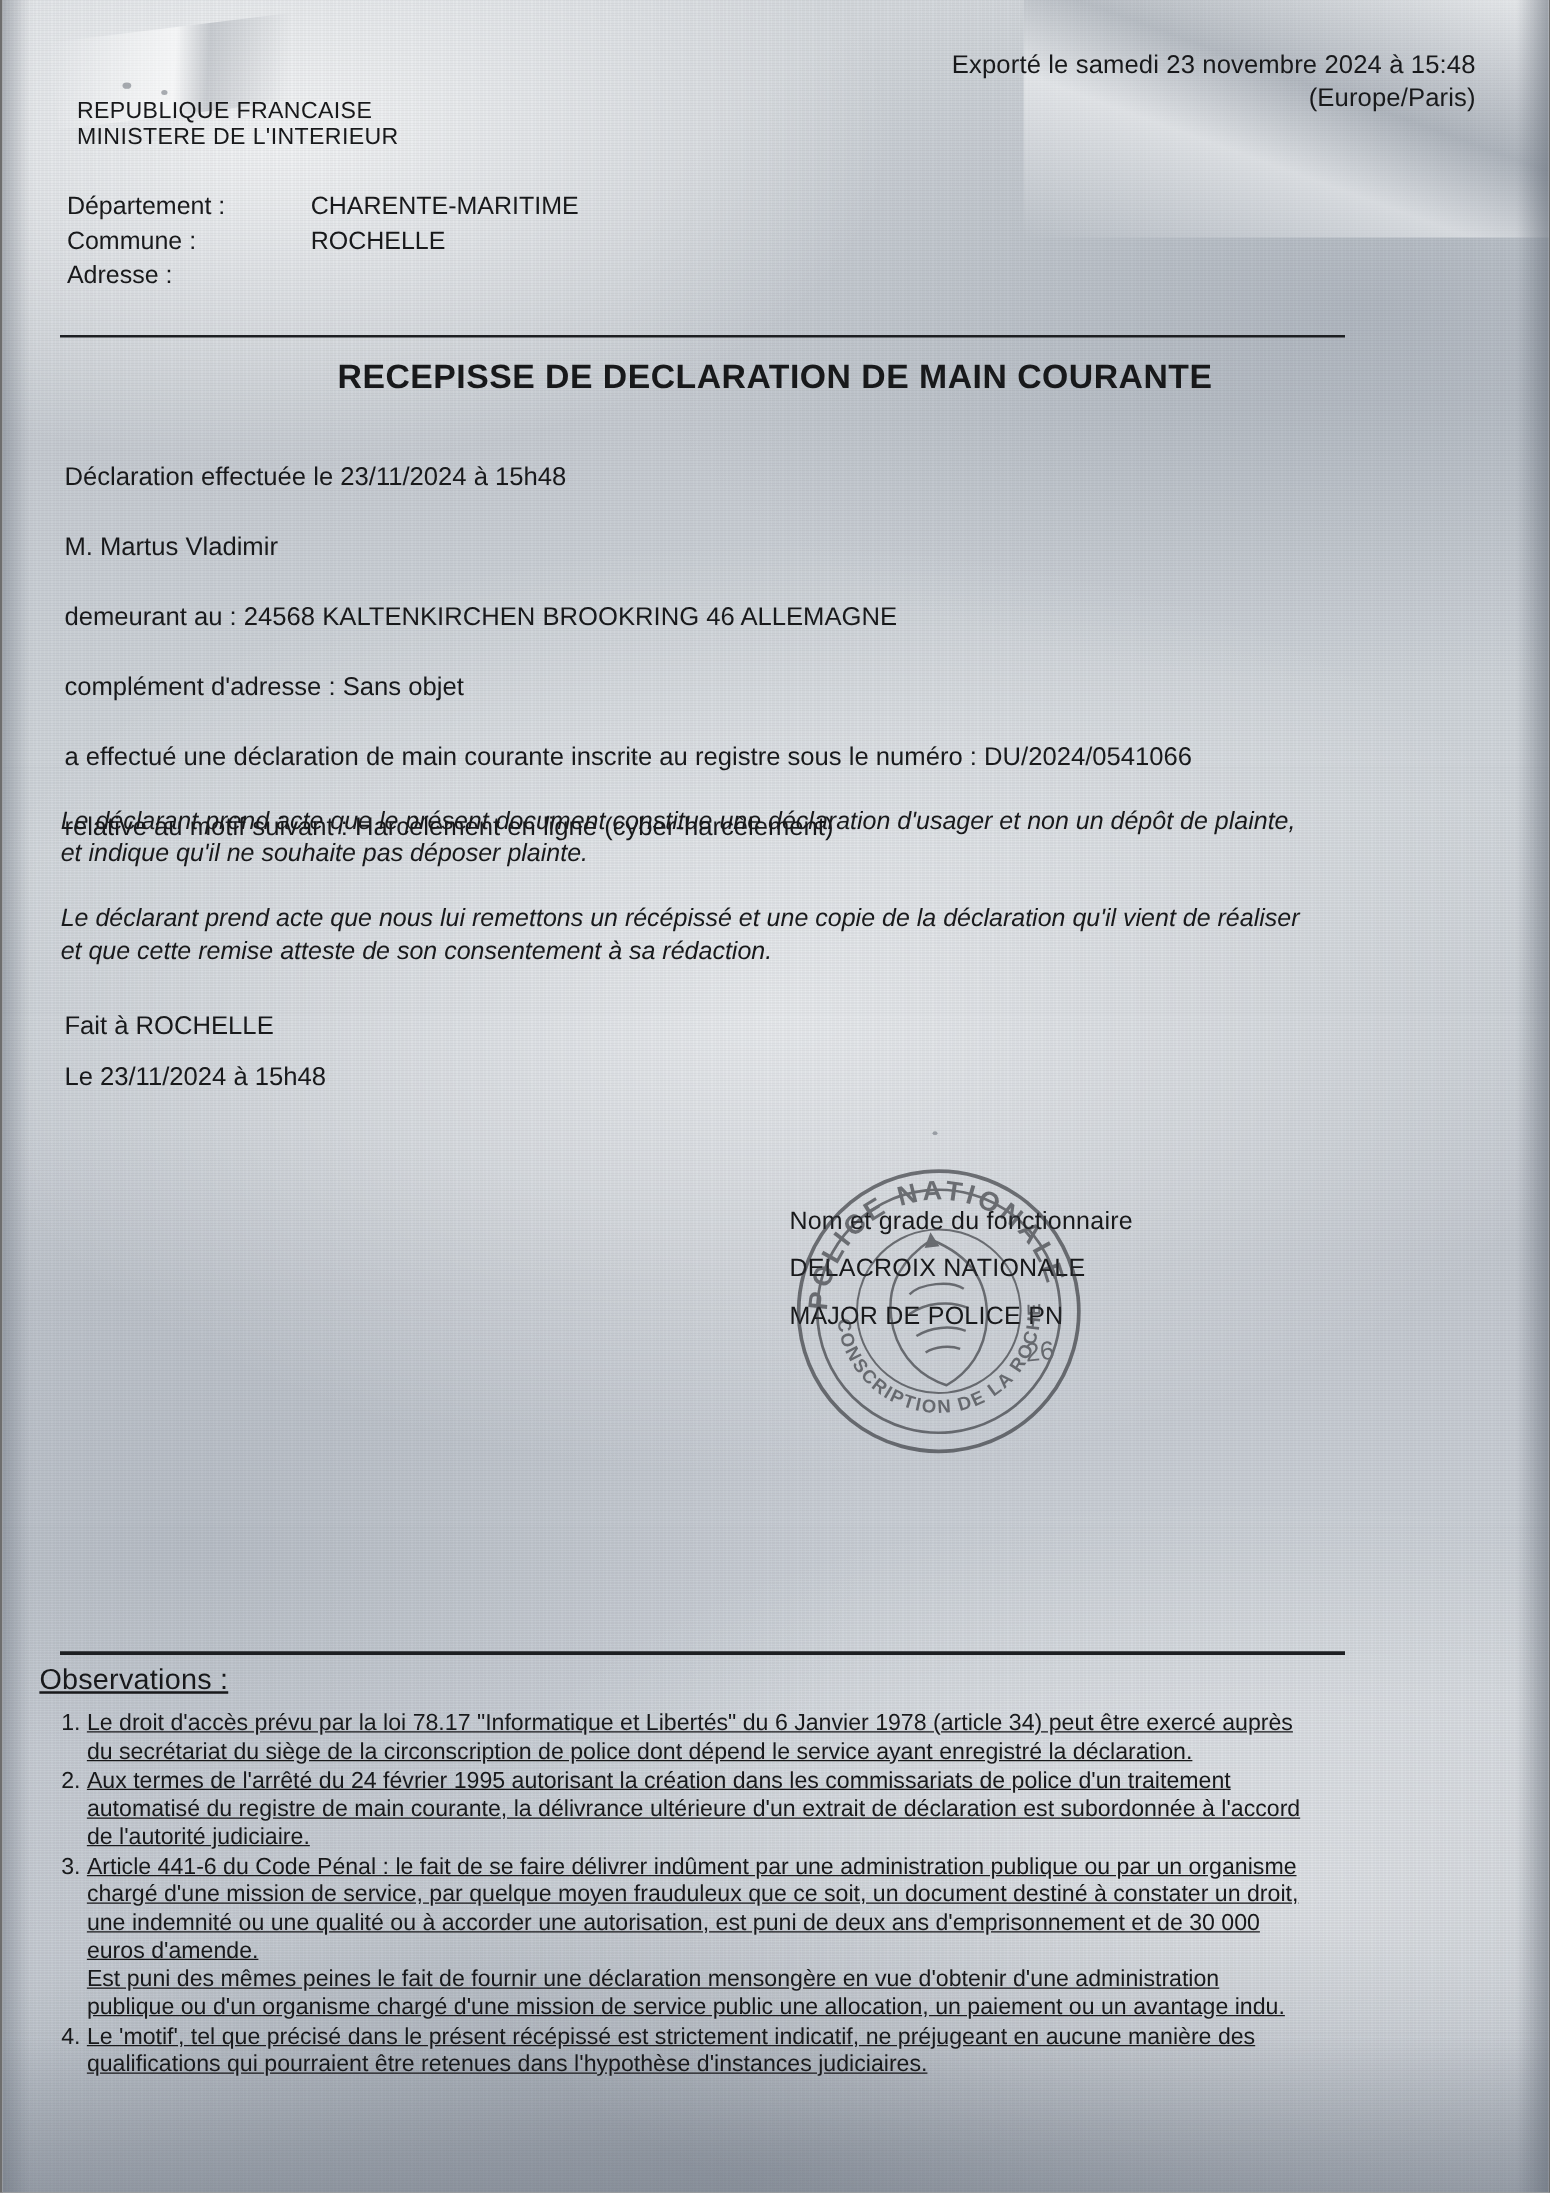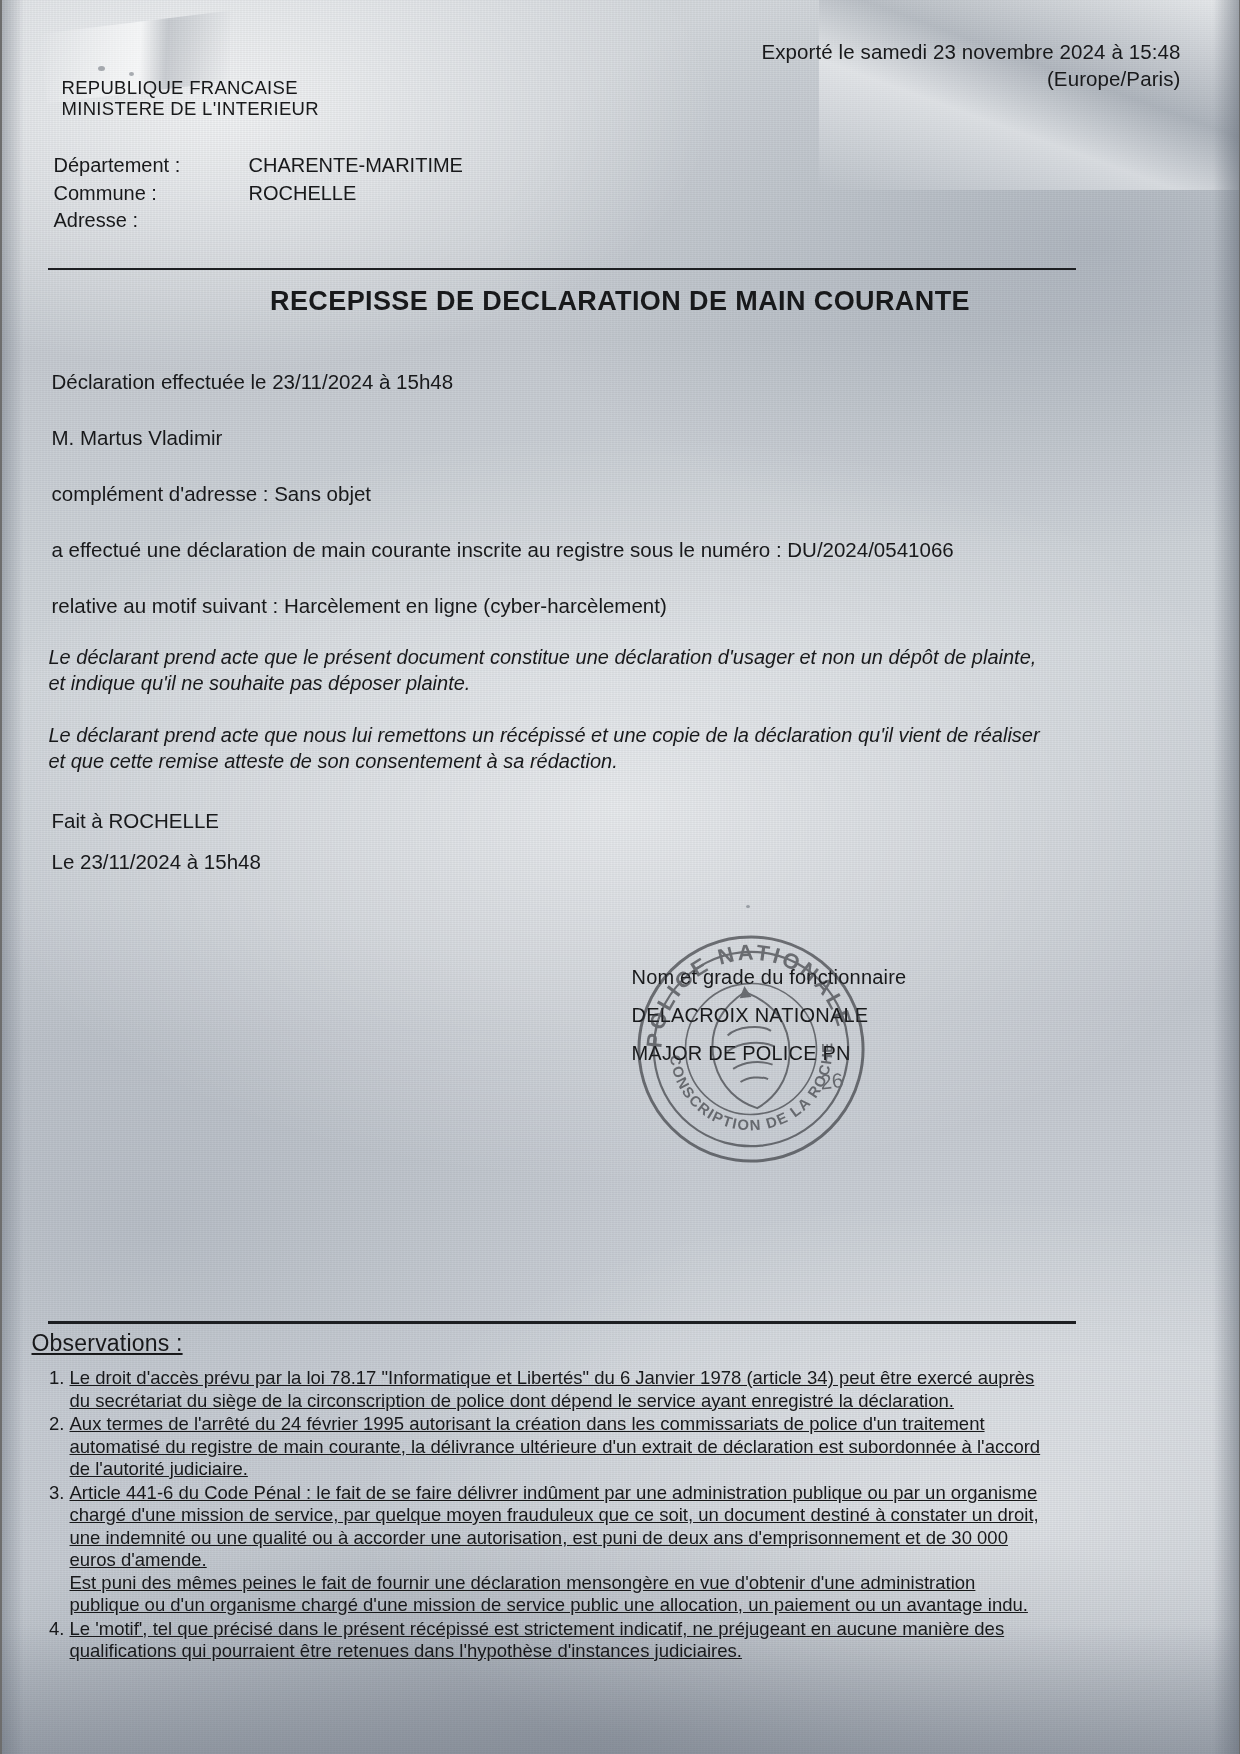--- a/index.html
+++ b/index.html
@@ -253,20 +253,21 @@
       </div>
     </div>
 
     <div class="rule rule-top"></div>
 
     <div class="doc-title">RECEPISSE DE DECLARATION DE MAIN COURANTE</div>
 
     <div class="body-block">
       <p>Déclaration effectuée le 23/11/2024 à 15h48</p>
       <p>M. Martus Vladimir</p>
+      <p>demeurant au : 24568 KALTENKIRCHEN BROOKRING 46 ALLEMAGNE</p>
       <p>complément d'adresse : Sans objet</p>
       <p>a effectué une déclaration de main courante inscrite au registre sous le numéro : DU/2024/0541066</p>
       <p>relative au motif suivant : Harcèlement en ligne (cyber-harcèlement)</p>
     </div>
 
     <div class="acts">
       <p>Le déclarant prend acte que le présent document constitue une déclaration d'usager et non un dépôt de plainte, et indique qu'il ne souhaite pas déposer plainte.</p>
       <p>Le déclarant prend acte que nous lui remettons un récépissé et une copie de la déclaration qu'il vient de réaliser et que cette remise atteste de son consentement à sa rédaction.</p>
     </div>
 

